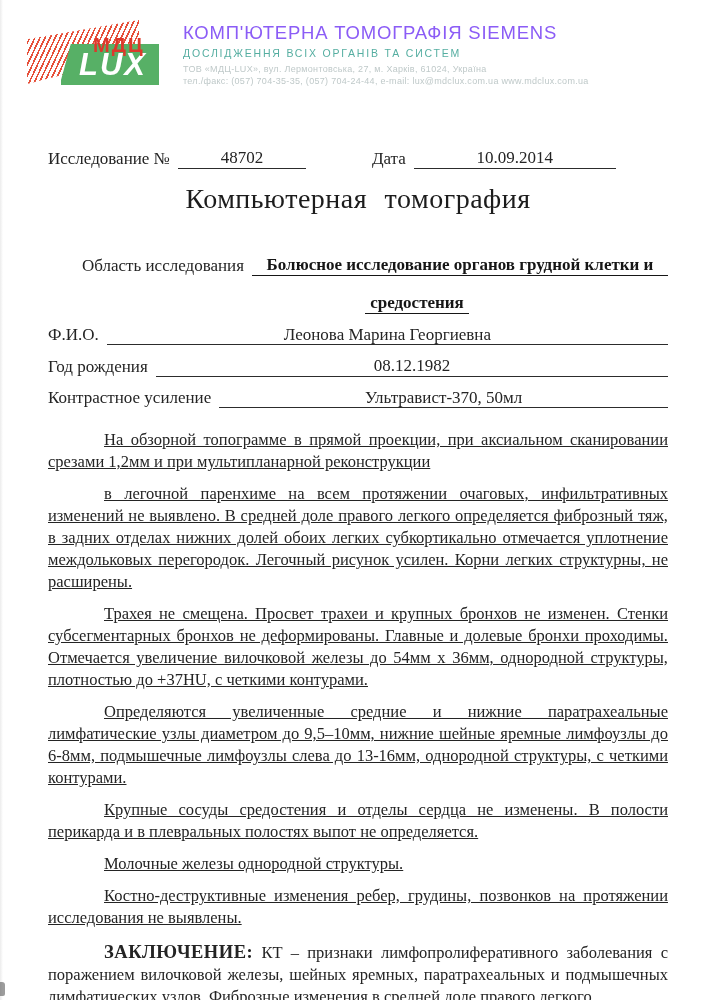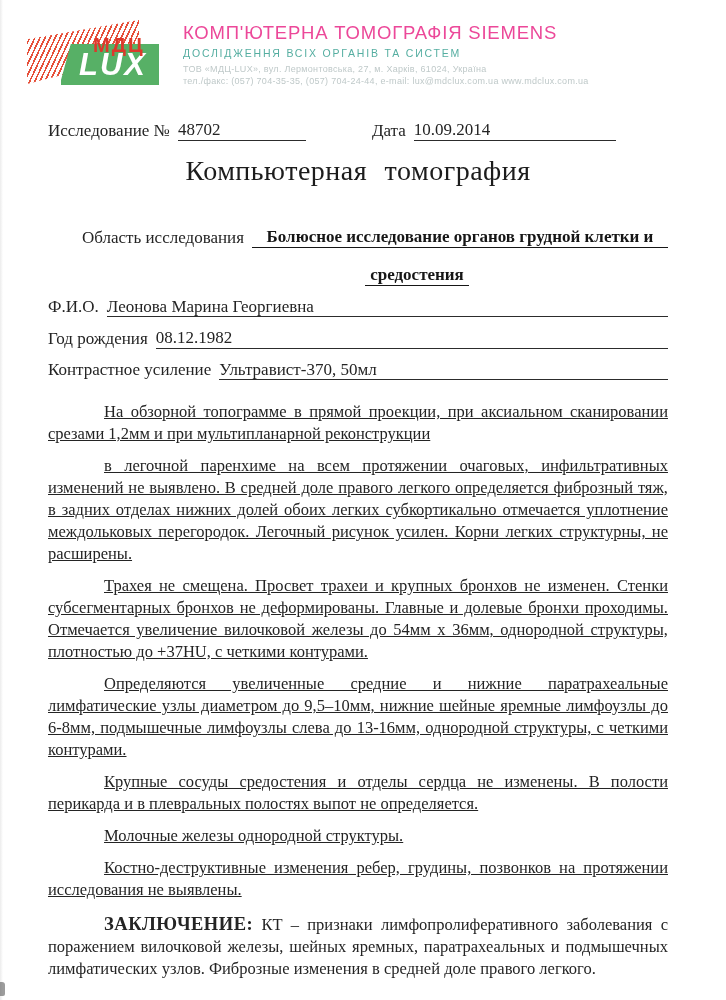--- a/index.html
+++ b/index.html
@@ -15,31 +15,31 @@
     background:repeating-linear-gradient(115deg,#e6503a 0px,#e6503a 1.6px,rgba(255,255,255,0) 1.6px,rgba(255,255,255,0) 4.6px);
     clip-path:polygon(0 30%,100% 0%,100% 55%,0 100%);}
   .logo-lux{position:absolute;left:36px;top:30px;width:98px;height:41px;background:#57b066;
     clip-path:polygon(0 88%,10% 0,100% 0,100% 100%,0 100%);
     display:flex;align-items:center;justify-content:center;}
   .logo-lux span{color:#fff;font-family:"Liberation Sans",sans-serif;font-weight:bold;font-style:italic;
     font-size:31px;letter-spacing:2px;line-height:1;padding-left:6px;}
   .logo-mdc{position:absolute;left:68px;top:20px;color:#dd382b;font-family:"Liberation Sans",sans-serif;
     font-weight:bold;font-size:20px;letter-spacing:2px;}
   .lh-text{padding-top:8px;font-family:"Liberation Sans",sans-serif;}
-  .lh-title{font-size:18.5px;color:#ec4899;letter-spacing:0.8px;white-space:nowrap;}
+  .lh-title{font-size:18.5px;color:#8b5cf6;letter-spacing:0.8px;white-space:nowrap;}
   .lh-subtitle{font-size:10.5px;color:#55aea1;letter-spacing:1.8px;margin-top:3px;}
   .lh-address{font-size:9px;color:#bfc9c9;letter-spacing:0.3px;margin-top:5px;white-space:nowrap;}
   .lh-address + .lh-address{margin-top:2px;}
 
   
   .meta-row{display:flex;align-items:flex-end;margin-top:24px;font-size:17px;}
-  .u-line{border-bottom:1.4px solid #2c2c2c;line-height:1.15;}
+  .u-line{border-bottom:1.4px solid #2c2c2c;text-align:center;line-height:1.15;}
   .study-line{width:128px;margin-left:8px;}
   .date-label{margin-left:66px;}
-  .date-line{width:202px;margin-left:8px;}
+  .date-line{width:202px;margin-left:8px;margin-top:28px;}
 
   .doc-title{text-align:center;font-size:28px;letter-spacing:0.5px;word-spacing:10px;margin-top:14px;color:#1c1c1c;}
 
   .fields{margin-top:12px;font-size:17px;}
   .field-row{display:flex;align-items:flex-end;margin-top:11px;}
   .label{white-space:nowrap;}
   .indent-label{margin-left:34px;text-align:center;}
   .bold-val{font-weight:bold;color:#161616;border-bottom:1.6px solid #161616;}
   .area-val{flex:1;margin-left:8px;text-align:center;margin-top:28px;}
   .area-line2{margin-top:17px;padding-left:118px;text-align:center;}

